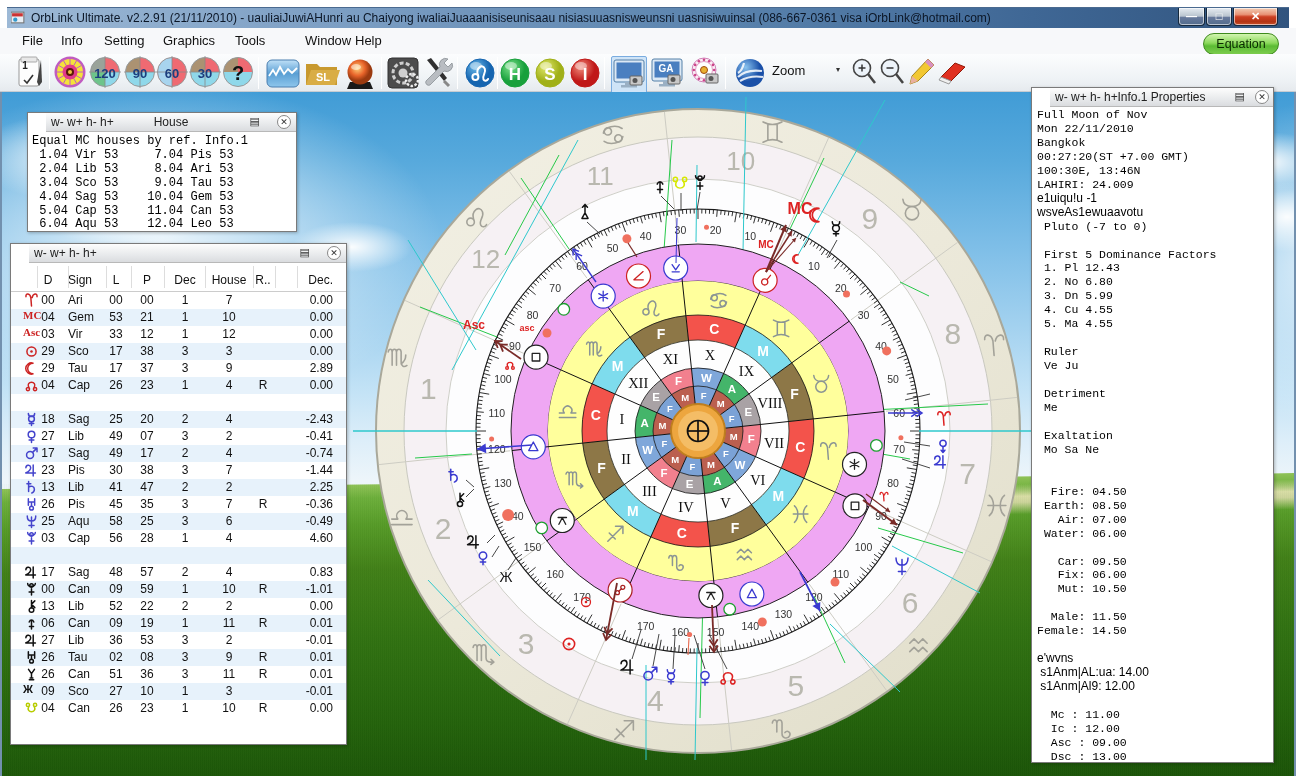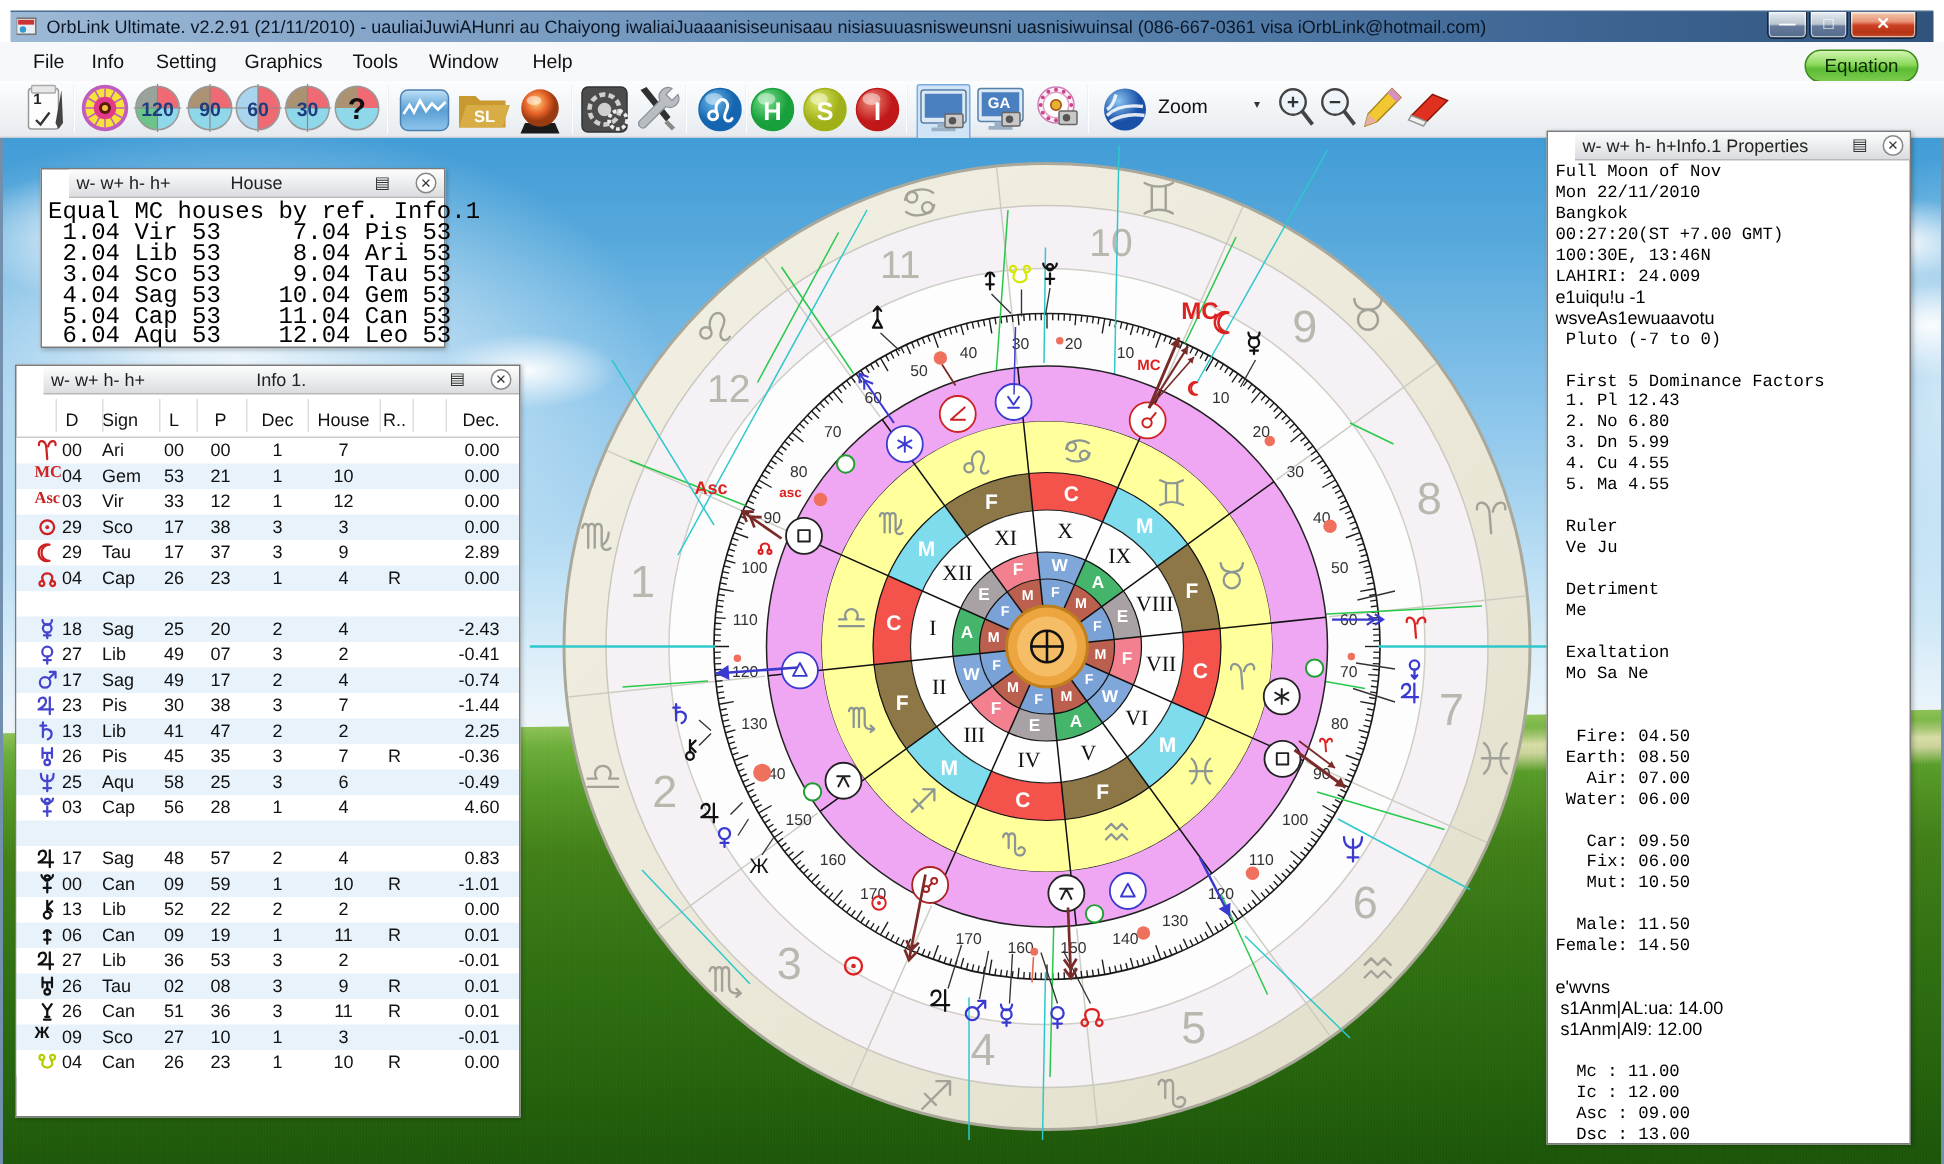--- a/index.html
+++ b/index.html
@@ -42,21 +42,21 @@
   background:repeating-linear-gradient(90deg, rgba(10,60,5,0.02) 0 1px, rgba(190,235,130,0.02) 1px 2px); }
 .panel { position:absolute; background:#fff; border:1px solid #7a7a7a; box-shadow:1px 1px 3px rgba(0,0,0,0.25); }
 .ptitle { height:19px; background:linear-gradient(#fdfdfd,#e8eaec 60%,#dadcdf); border-bottom:1px solid #b8b8b8;
   font-size:12px; color:#222; position:relative;margin-left:18px; }
 .ptitle .lft { position:absolute; left:5px; top:2px; }
 .ptitle .cap { position:absolute; left:0; right:0; text-align:center; top:2px; }
 .ptitle .ico { position:absolute; top:2px; font-size:11px; color:#333; }
 .pclose { position:absolute; top:2px; width:14px; height:14px; border:1px solid #888; border-radius:50%;
   text-align:center; line-height:12px; font-size:9px; color:#333; background:#fff; }
 #housep { left:27px; top:112px; width:270px; height:120px; }
-#housep .body { font-family:"Liberation Mono",monospace; font-size:16px; line-height:13.9px; padding:3px 0 12px 4px; color:#000; }
+#housep .body { font-family:"Liberation Mono",monospace; font-size:12px; line-height:13.9px; padding:3px 0 12px 4px; color:#000; }
 #infop { left:10px; top:243px; width:337px; height:502px; }
 .ihead { position:relative; height:29px; border-bottom:1px solid #ccc; font-size:12px; color:#111; }
 .ihead span, .irow span { position:absolute; }
 .irow { position:relative; height:17px; font-size:12px; color:#111; }
 .irow svg { position:absolute; left:0; top:0; }
 .cs { left:12px; width:20px; top:0; height:17px; }
 .c1 { left:25px; width:24px; text-align:center; top:1px; }
 .c2 { left:57px; width:38px; text-align:left; top:1px; }
 .c3 { left:93px; width:24px; text-align:center; top:1px; }
 .c4 { left:124px; width:24px; text-align:center; top:1px; }
@@ -87,21 +87,21 @@
    <div class="wbtn" id="bclose">
         <span>✕</span>
       </div>
  </div>
  <div id="menubar">
    <span style="left:22px">File</span>
       <span style="left:61px">Info</span>
       <span style="left:104px">Setting</span>
       <span style="left:163px">Graphics</span>
       <span style="left:235px">Tools</span>
-      <span style="left:286px">Window</span>
+      <span style="left:305px">Window</span>
       <span style="left:355px">Help</span>
    <div id="equation">Equation</div>
  </div>
  <div id="toolbar">
       <div class="tbtn" style="left:16px;top:2px"><svg width="30" height="34" viewBox="0 0 30 34" style="">
           <rect x="3" y="3" width="20" height="27" rx="2" fill="#fdfdfd" stroke="#999"></rect>
           <rect x="5" y="1" width="16" height="5" rx="1" fill="#e8e8e8" stroke="#aaa"></rect>
           <text x="9" y="13" font-size="10" font-weight="bold" fill="#222" text-anchor="middle">1</text>
           <path d="M8,24 l3,3 l6,-8" stroke="#333" stroke-width="1.6" fill="none"></path>
           <path d="M25,4 L21,26 L23,30 L26,26 Z" fill="#444"></path>
@@ -1213,21 +1213,20 @@
         <span class="lft">w- w+ h- h+</span>
         <span class="cap">House</span>
      <span class="ico" style="right:36px">▤</span>
         <div class="pclose" style="right:5px">✕</div>
       </div>
    <div class="body">Equal&nbsp;MC&nbsp;houses&nbsp;by&nbsp;ref.&nbsp;Info.1<br>&nbsp;1.04&nbsp;Vir&nbsp;53&nbsp;&nbsp;&nbsp;&nbsp;&nbsp;7.04&nbsp;Pis&nbsp;53<br>&nbsp;2.04&nbsp;Lib&nbsp;53&nbsp;&nbsp;&nbsp;&nbsp;&nbsp;8.04&nbsp;Ari&nbsp;53<br>&nbsp;3.04&nbsp;Sco&nbsp;53&nbsp;&nbsp;&nbsp;&nbsp;&nbsp;9.04&nbsp;Tau&nbsp;53<br>&nbsp;4.04&nbsp;Sag&nbsp;53&nbsp;&nbsp;&nbsp;&nbsp;10.04&nbsp;Gem&nbsp;53<br>&nbsp;5.04&nbsp;Cap&nbsp;53&nbsp;&nbsp;&nbsp;&nbsp;11.04&nbsp;Can&nbsp;53<br>&nbsp;6.04&nbsp;Aqu&nbsp;53&nbsp;&nbsp;&nbsp;&nbsp;12.04&nbsp;Leo&nbsp;53</div>
  </div>
  <div class="panel" id="infop">
    <div class="ptitle">
         <span class="lft">w- w+ h- h+</span>
-        <span class="cap">Info 1.</span>
      <span class="ico" style="right:36px">▤</span>
         <div class="pclose" style="right:5px">✕</div>
       </div>
    <div class="ihead">
      <span class="c1" style="top:10px">D</span>
         <span class="c2" style="top:10px">Sign</span>
         <span class="c3" style="top:10px">L</span>
      <span class="c4" style="top:10px">P</span>
         <span class="c5" style="top:10px">Dec</span>
         <span class="c6" style="top:10px">House</span>

